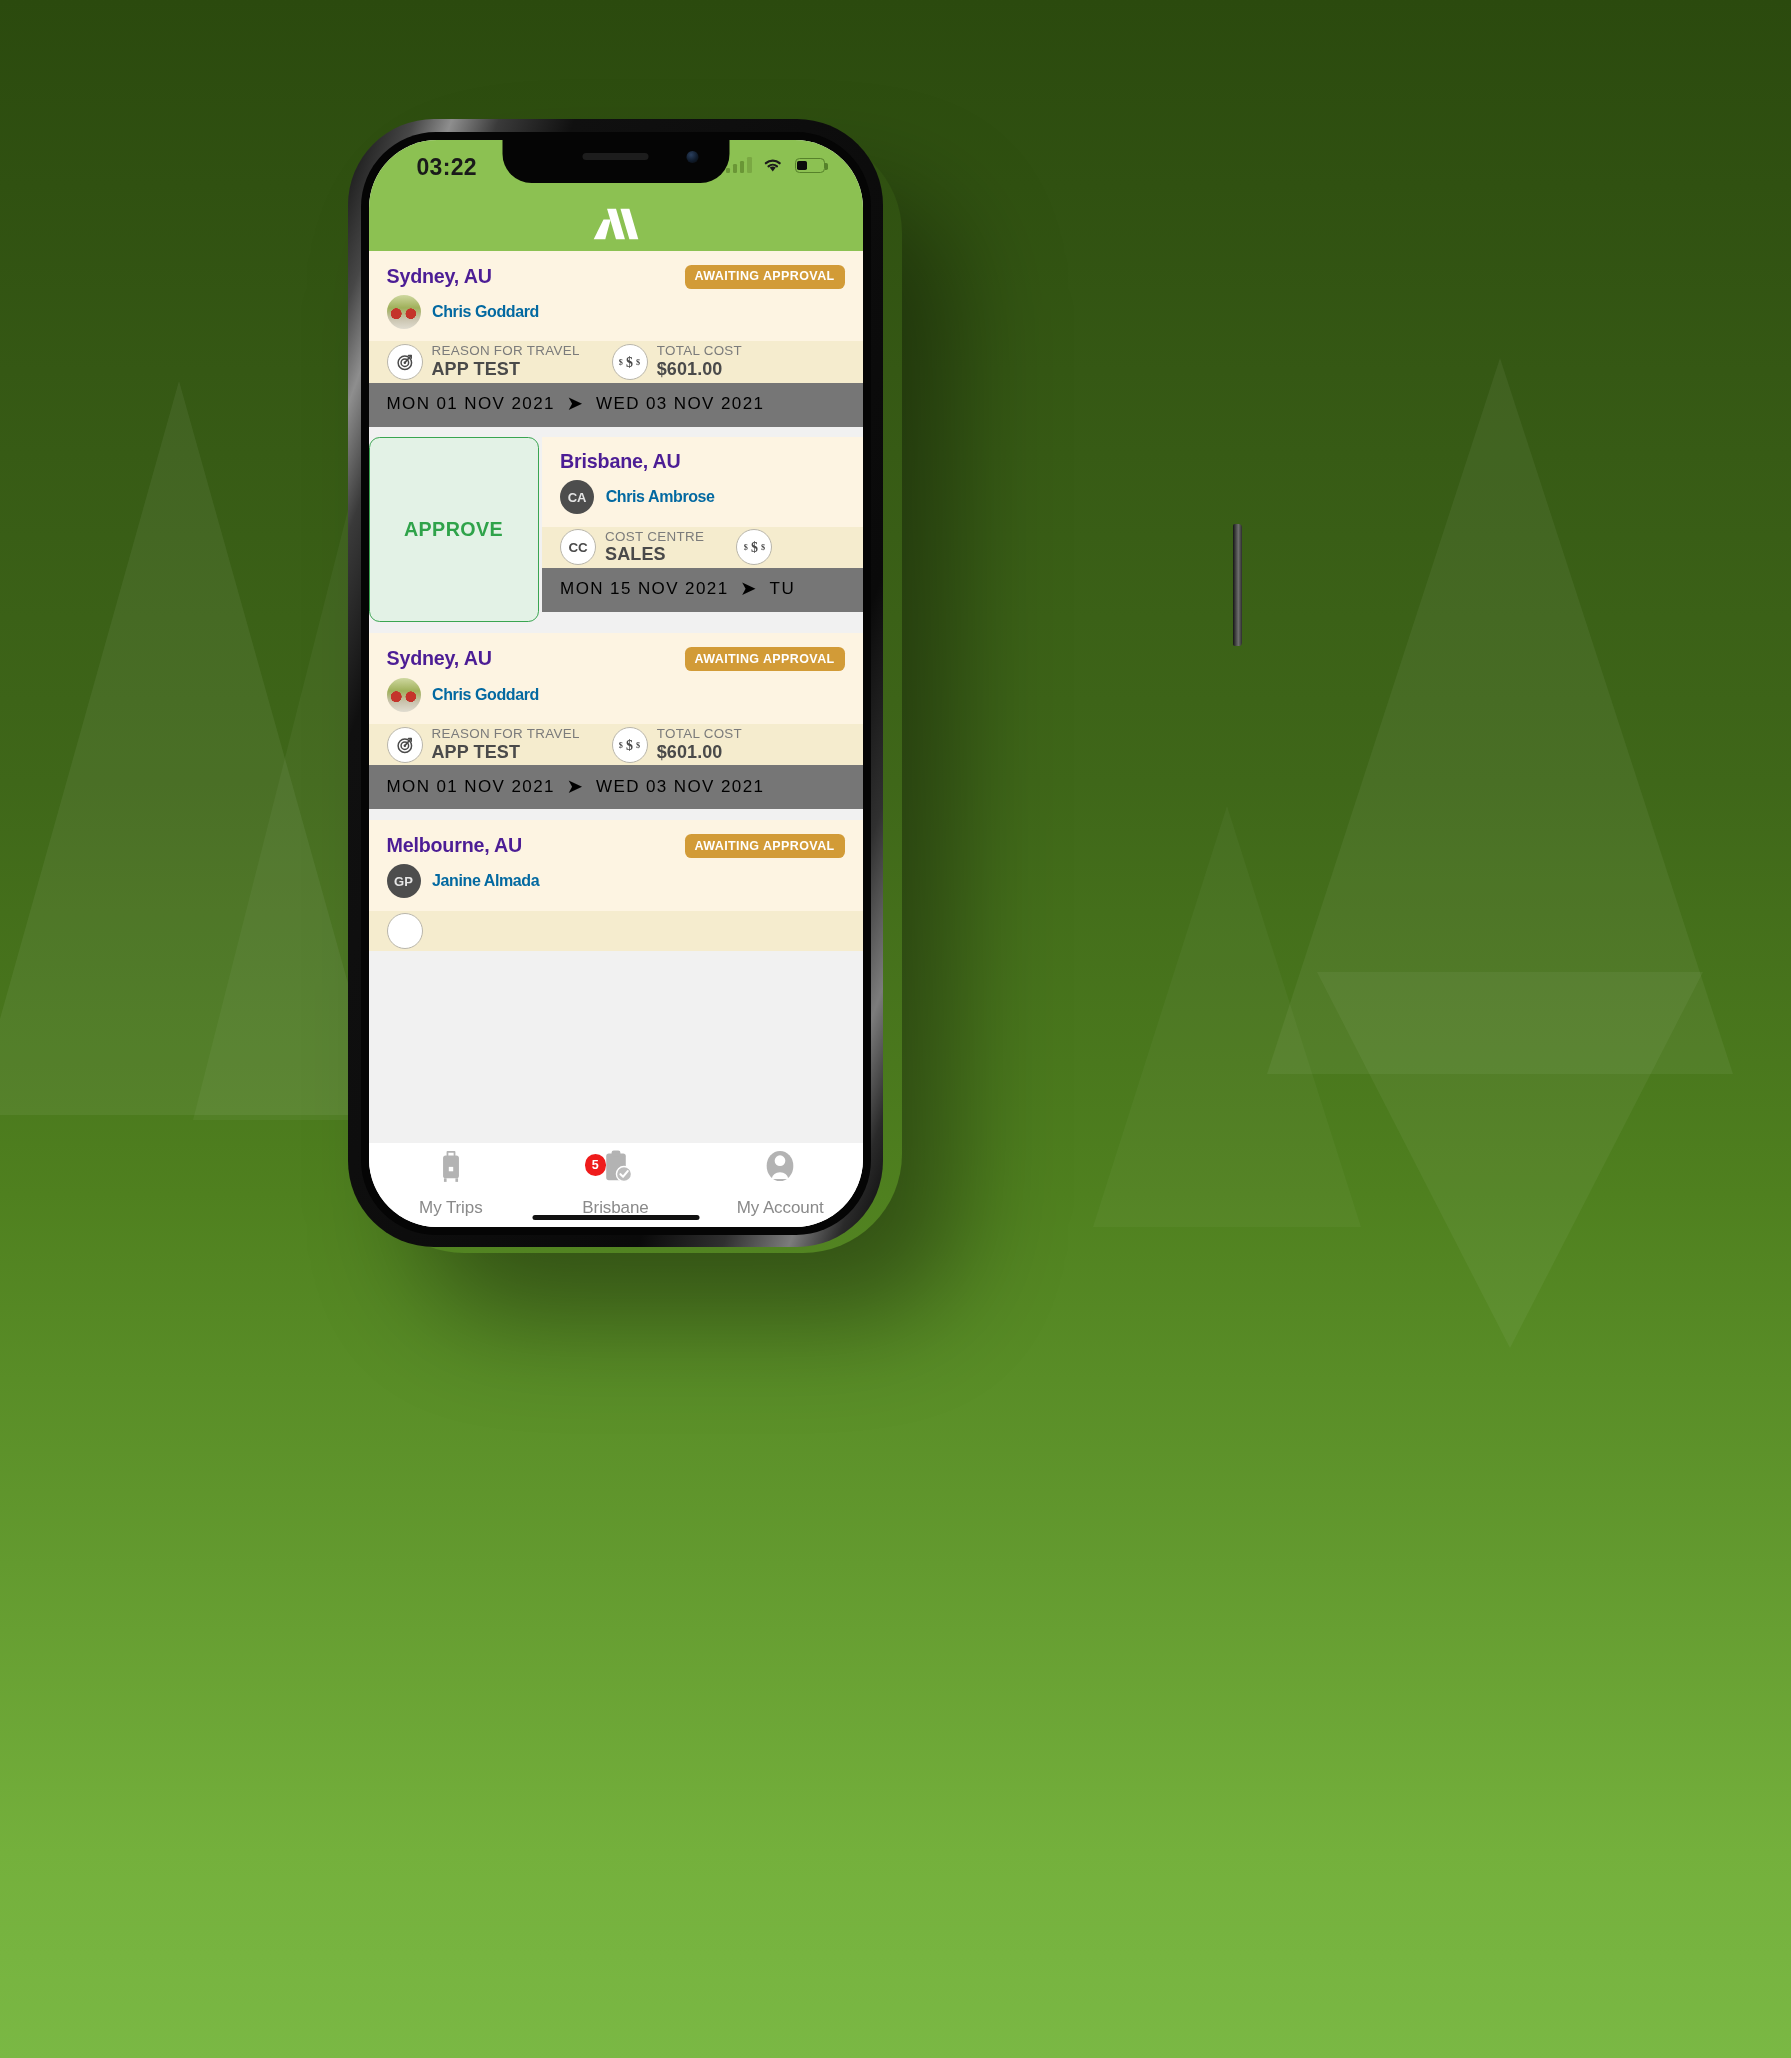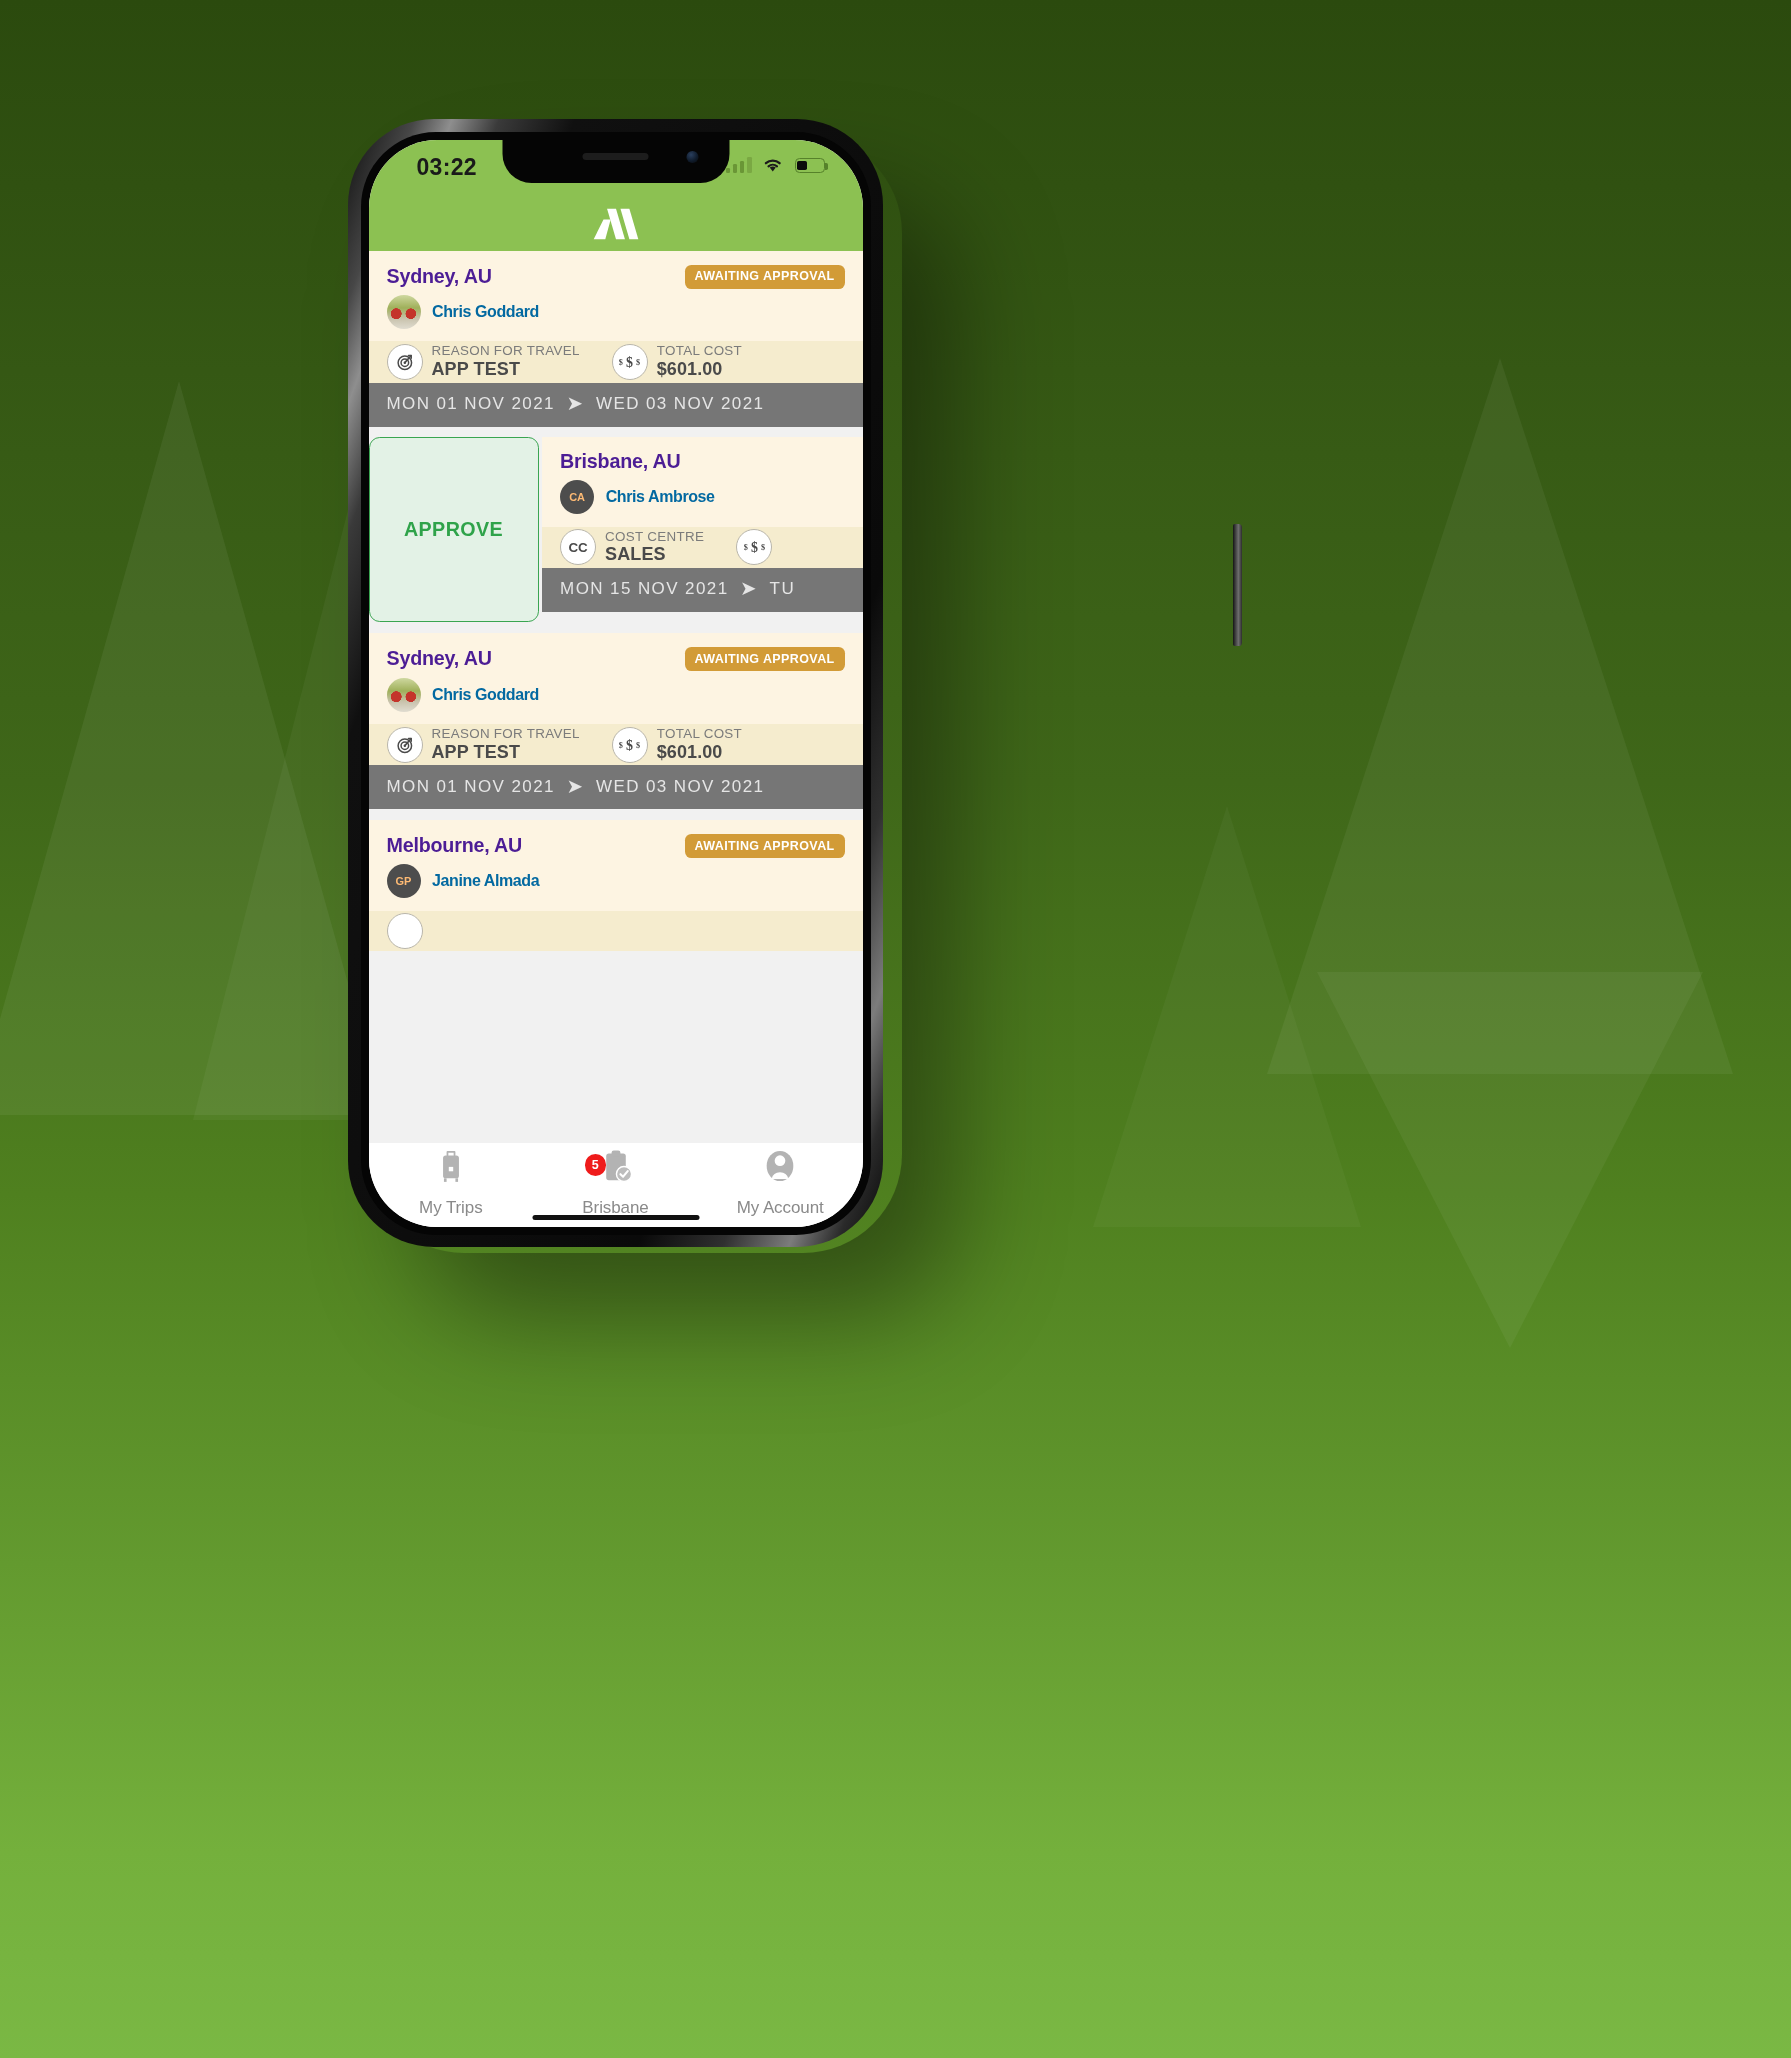--- a/index.html
+++ b/index.html
@@ -235,21 +235,21 @@
     display: flex;
     align-items: center;
     gap: 11.6px;
     margin-top: 7.2px;
   }
   .avatar {
     width: 34px; height: 34px;
     border-radius: 50%;
     flex: 0 0 34px;
     display: flex; align-items: center; justify-content: center;
-    font-size: 11px; font-weight: 700; color: #fdba74;
+    font-size: 13px; font-weight: 700; color: #e5e5e5;
     background: #4d4d4d;
     overflow: hidden;
   }
   .avatar.photo {
     background:
       radial-gradient(circle at 27% 55%, #c4342b 0%, #c4342b 17%, transparent 18%),
       radial-gradient(circle at 70% 55%, #c4342b 0%, #c4342b 17%, transparent 18%),
       linear-gradient(180deg,#cfd8a0 0%, #9fb05a 38%, #c9c3ad 70%, #e0dcd0 100%);
   }
   .traveller-name {
@@ -294,21 +294,21 @@
   .d-value {
     font-size: 18px;
     font-weight: 700;
     color: #4a4a4a;
     letter-spacing: 0.1px;
     white-space: nowrap;
   }
 
   .card-dates {
     background: #767676;
-    color: #e5e5e5;
+    color: #000000;
     font-size: 17px;
     letter-spacing: 1.4px;
     padding: 11.6px 18px 12.5px 18px;
     display: flex;
     align-items: center;
     gap: 11.6px;
     white-space: nowrap;
     overflow: hidden;
   }
   .date-arrow { font-size: 19.7px; line-height: 1; }

